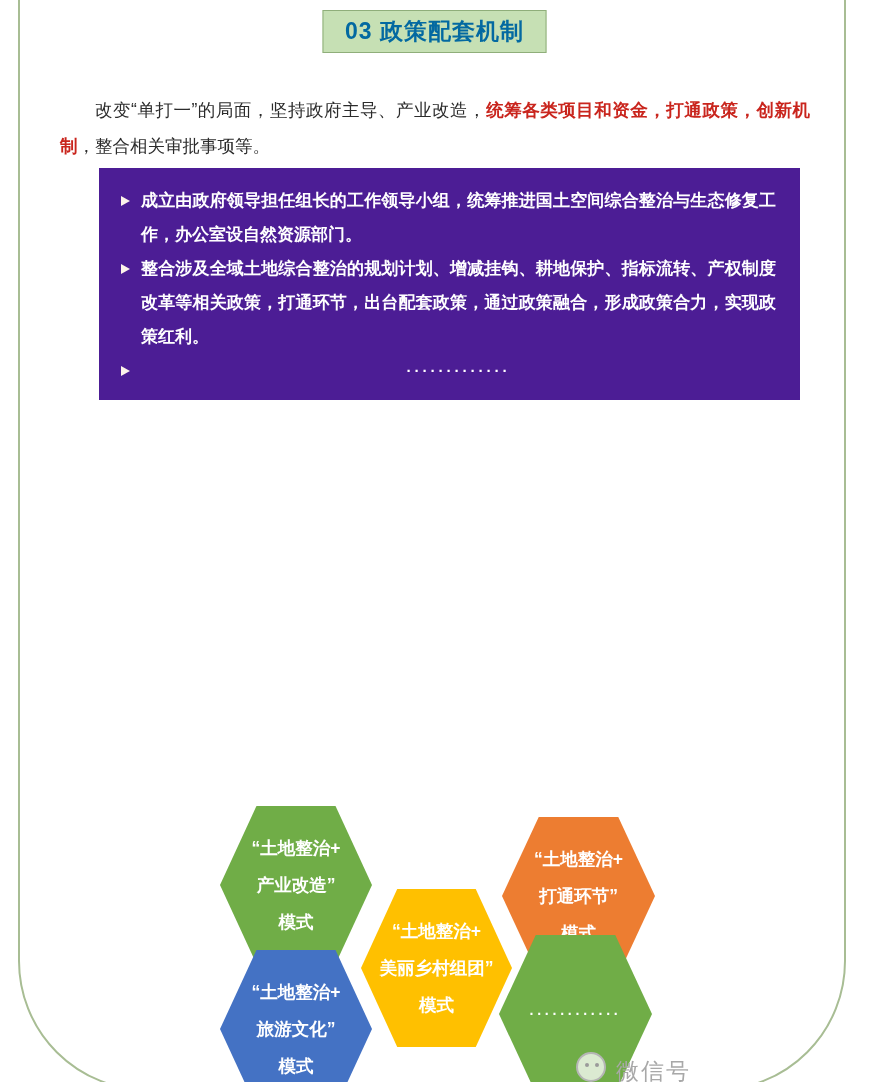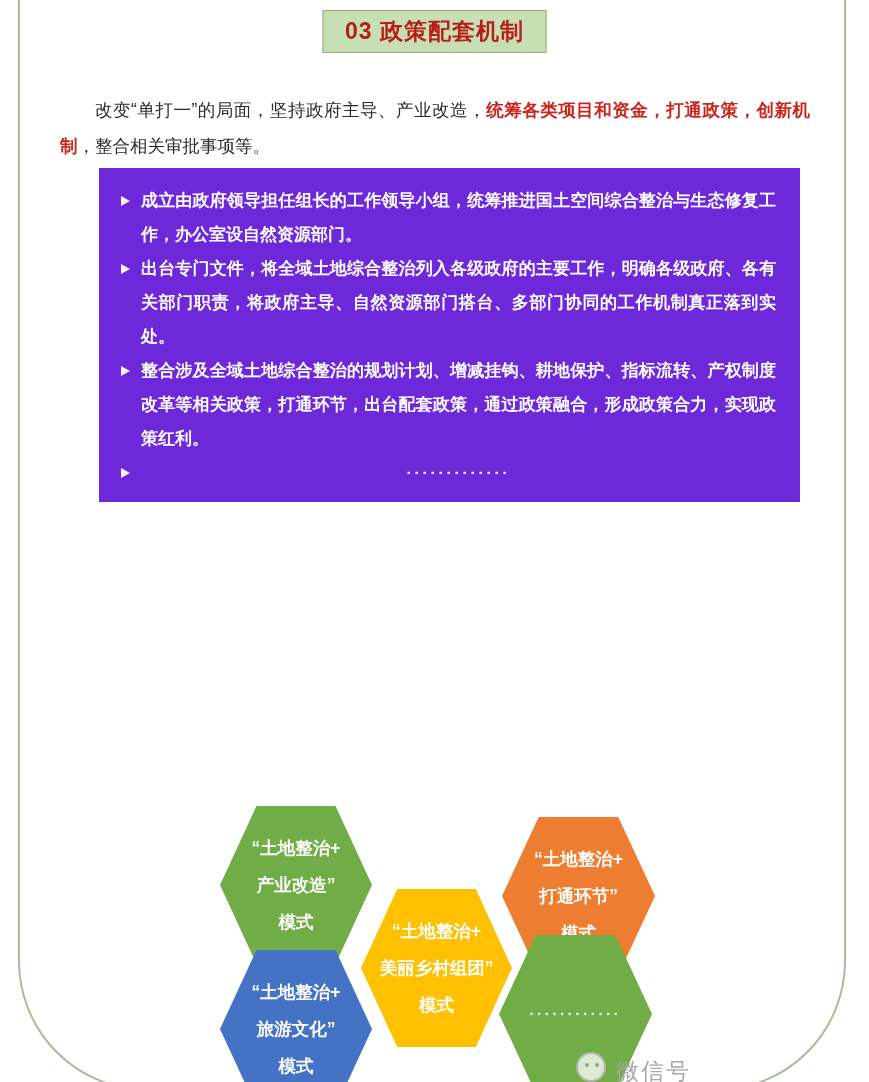--- a/index.html
+++ b/index.html
@@ -2,30 +2,30 @@
 <html><head>
 <meta charset="utf-8">
 <style>
   html,body{margin:0;padding:0;background:#ffffff;}
   .page{position:relative;width:869px;height:1082px;background:#ffffff;overflow:hidden;
         font-family:"Liberation Sans","DejaVu Sans",sans-serif;color:#2b2b2b;}
   .frame{position:absolute;left:18px;top:-60px;width:828px;height:1151px;box-sizing:border-box;
          border:2px solid #a8bd94;border-radius:26px 26px 130px 130px;pointer-events:none;}
   .sec-header{position:absolute;left:50%;transform:translateX(-50%);
               background:#c6e0b4;border:1px solid #8fae7a;
-              padding:5px 22px;font-size:23px;font-weight:bold;color:#b91c1c;
+              padding:5px 22px;font-size:23px;font-weight:bold;color:#0369a1;
               letter-spacing:1px;white-space:nowrap;}
   .hdr1{top:10px;}
   .hdr2{top:634px;}
   .para{position:absolute;font-size:17.5px;text-align:justify;}
   .para1{left:60px;width:750px;top:74px;line-height:36px;text-indent:2em;}
   .para2{left:57px;width:754px;top:694px;line-height:38px;text-indent:2em;}
   .red{color:#c9251d;font-weight:bold;}
   .panel{position:absolute;left:99px;top:168px;width:701px;box-sizing:border-box;
-         background:#6d28d9;padding:16px 24px 12px 20px;}
+         background:#4c1d95;padding:16px 24px 12px 20px;}
   .panel ul{list-style:none;margin:0;padding:0;}
   .panel li{display:flex;color:#ffffff;font-weight:bold;font-size:17px;line-height:34px;}
   .bullet-marker{flex:0 0 22px;position:relative;}
   .bullet-marker::after{content:"";position:absolute;left:2px;top:12px;width:0;height:0;
          border-left:9px solid #fdf3ea;border-top:5px solid transparent;border-bottom:5px solid transparent;}
   .bullet-text{flex:1;text-align:justify;}
   .bullet-dots{flex:1;text-align:center;letter-spacing:3px;font-size:15px;}
   .hex{position:absolute;display:flex;flex-direction:column;justify-content:center;align-items:center;
        color:#ffffff;font-weight:bold;font-size:17.5px;line-height:37px;text-align:center;
        clip-path:polygon(24% 0%,76% 0%,100% 50%,76% 100%,24% 100%,0% 50%);}
@@ -55,24 +55,20 @@
     <span>03 政策配套机制</span>
   </div>
 
   <p class="para para1"><span>改变“单打一”的局面，坚持政府主导、产业改造，</span><span class="red">统筹各类项目和资金，打通政策，创新机制</span><span>，整合相关审批事项等。</span></p>
 
   <div class="panel">
     <ul>
       <li>
         <span class="bullet-marker"></span>
         <span class="bullet-text">成立由政府领导担任组长的工作领导小组，统筹推进国土空间综合整治与生态修复工作，办公室设自然资源部门。</span>
-      </li>
-      <li>
-        <span class="bullet-marker"></span>
-        <span class="bullet-text">出台专门文件，将全域土地综合整治列入各级政府的主要工作，明确各级政府、各有关部门职责，将政府主导、自然资源部门搭台、多部门协同的工作机制真正落到实处。</span>
       </li>
       <li>
         <span class="bullet-marker"></span>
         <span class="bullet-text">整合涉及全域土地综合整治的规划计划、增减挂钩、耕地保护、指标流转、产权制度改革等相关政策，打通环节，出台配套政策，通过政策融合，形成政策合力，实现政策红利。</span>
       </li>
       <li>
         <span class="bullet-marker"></span>
         <span class="bullet-dots">·············</span>
       </li>
     </ul>

